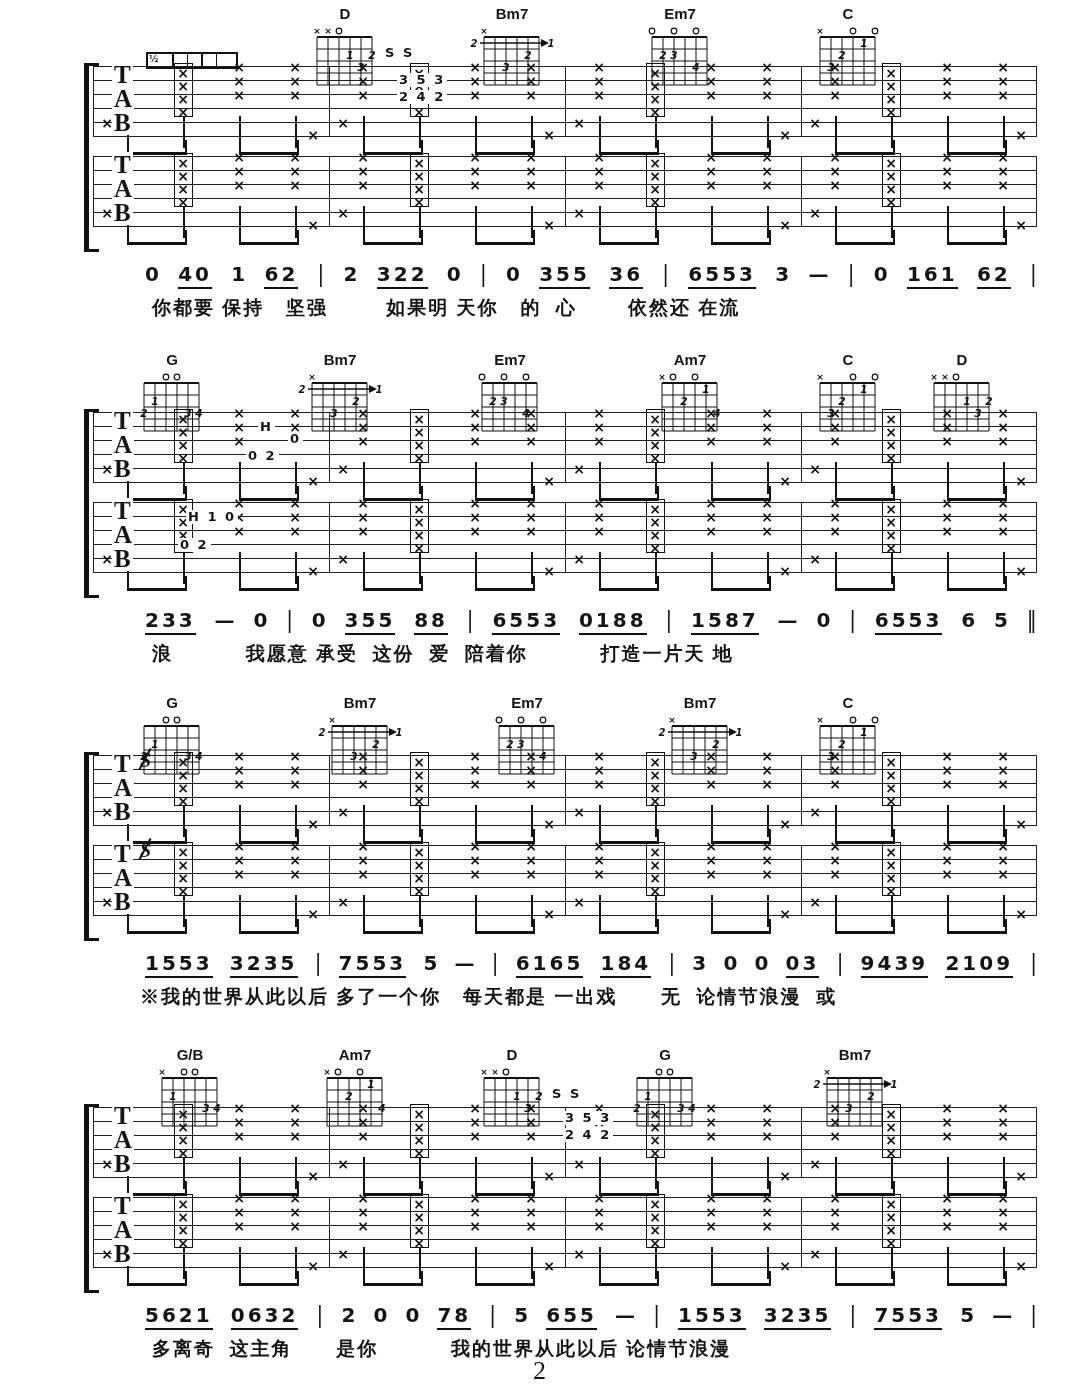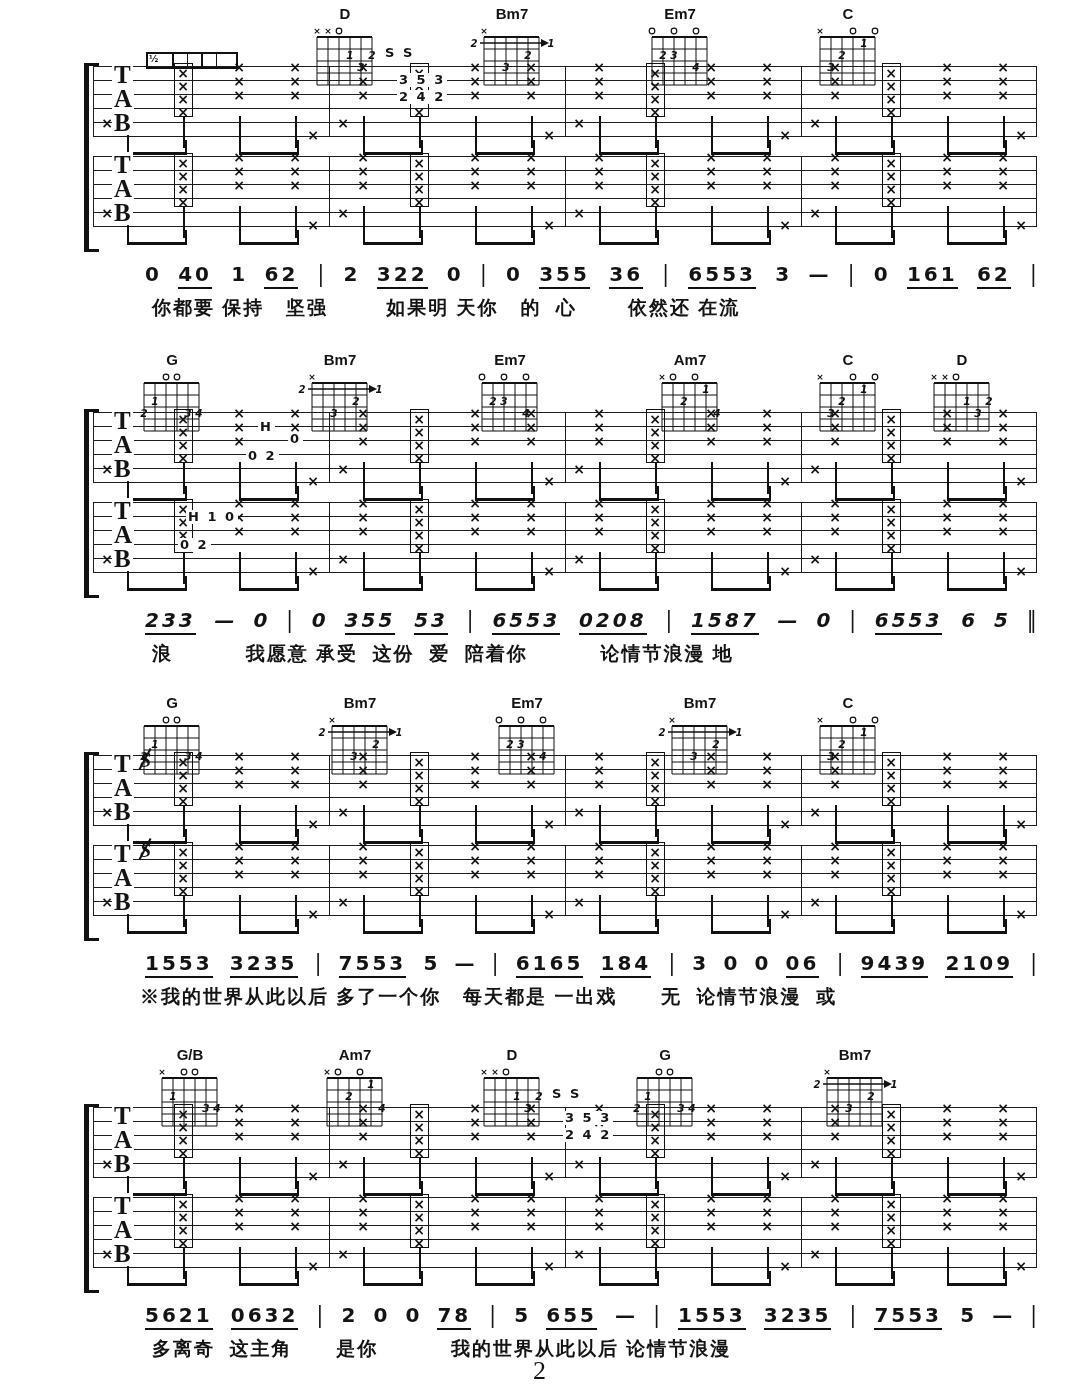--- a/index.html
+++ b/index.html
@@ -679,42 +679,42 @@
         <div class="stem" style="left: 910px; top: 50px; height: 32px;"></div>
         <div class="beamU" style="left: 742px; width: 56px; top: 74px; height: 12px;"></div>
         <div class="beamU" style="left: 854px; width: 56px; top: 74px; height: 12px;"></div>
       </div>
       <div class="tabL" style="left: 112px; top: 498px;">T</div>
       <div class="tabL" style="left: 112px; top: 522px;">A</div>
       <div class="tabL" style="left: 112px; top: 546px;">B</div>
       <div class="bracket" style="left: 84px; top: 409px; height: 189px;"></div>
       <div class="brhook" style="left: 84px; top: 409px;"></div>
       <div class="brhook" style="left: 84px; top: 595px;"></div>
-      <div class="mel" style="left: 145px; top: 608px; width: 892px; font-style: italic;">
+      <div class="mel" style="left: 145px; top: 608px; width: 892px;">
         <span class="tok multi">233</span>
         <span class="tok">—</span>
         <span class="tok">0</span>
         <span class="tok barl">|</span>
         <span class="tok">0</span>
         <span class="tok multi">355</span>
-        <span class="tok multi">53</span>
+        <span class="tok multi">88</span>
         <span class="tok barl">|</span>
         <span class="tok multi">6553</span>
-        <span class="tok multi">0208</span>
+        <span class="tok multi">0188</span>
         <span class="tok barl">|</span>
         <span class="tok multi">1587</span>
         <span class="tok">—</span>
         <span class="tok">0</span>
         <span class="tok barl">|</span>
         <span class="tok multi">6553</span>
         <span class="tok">6</span>
         <span class="tok">5</span>
         <span class="tok barl">‖</span>
       </div>
-      <div class="lyr" style="left: 152px; top: 641px;">浪          我愿意 承受  这份  爱  陪着你          论情节浪漫 地</div>
+      <div class="lyr" style="left: 152px; top: 641px;">浪          我愿意 承受  这份  爱  陪着你          打造一片天 地</div>
       <div class="chord" style="left: 130px; top: 695px;"><div class="nm">G</div><svg width="84" height="66" viewBox="0 0 84 66">
           <line x1="14" y1="14" x2="14" y2="62" stroke="#111" stroke-width="1"></line>
           <line x1="25" y1="14" x2="25" y2="62" stroke="#111" stroke-width="1"></line>
           <line x1="36" y1="14" x2="36" y2="62" stroke="#111" stroke-width="1"></line>
           <line x1="47" y1="14" x2="47" y2="62" stroke="#111" stroke-width="1"></line>
           <line x1="58" y1="14" x2="58" y2="62" stroke="#111" stroke-width="1"></line>
           <line x1="69" y1="14" x2="69" y2="62" stroke="#111" stroke-width="1"></line>
           <line x1="14" y1="14" x2="69" y2="14" stroke="#111" stroke-width="2"></line>
           <line x1="14" y1="26" x2="69" y2="26" stroke="#111" stroke-width="1"></line>
           <line x1="14" y1="38" x2="69" y2="38" stroke="#111" stroke-width="1"></line>
@@ -1023,21 +1023,21 @@
         <span class="tok multi">7553</span>
         <span class="tok">5</span>
         <span class="tok">—</span>
         <span class="tok barl">|</span>
         <span class="tok multi">6165</span>
         <span class="tok multi">184</span>
         <span class="tok barl">|</span>
         <span class="tok">3</span>
         <span class="tok">0</span>
         <span class="tok">0</span>
-        <span class="tok multi">06</span>
+        <span class="tok multi">03</span>
         <span class="tok barl">|</span>
         <span class="tok multi">9439</span>
         <span class="tok multi">2109</span>
         <span class="tok barl">|</span>
       </div>
       <div class="lyr" style="left: 140px; top: 984px;">※我的世界从此以后 多了一个你   每天都是 一出戏      无  论情节浪漫  或</div>
       <div class="chord" style="left: 148px; top: 1047px;"><div class="nm">G/B</div><svg width="84" height="66" viewBox="0 0 84 66">
           <line x1="14" y1="14" x2="14" y2="62" stroke="#111" stroke-width="1"></line>
           <line x1="25" y1="14" x2="25" y2="62" stroke="#111" stroke-width="1"></line>
           <line x1="36" y1="14" x2="36" y2="62" stroke="#111" stroke-width="1"></line>

